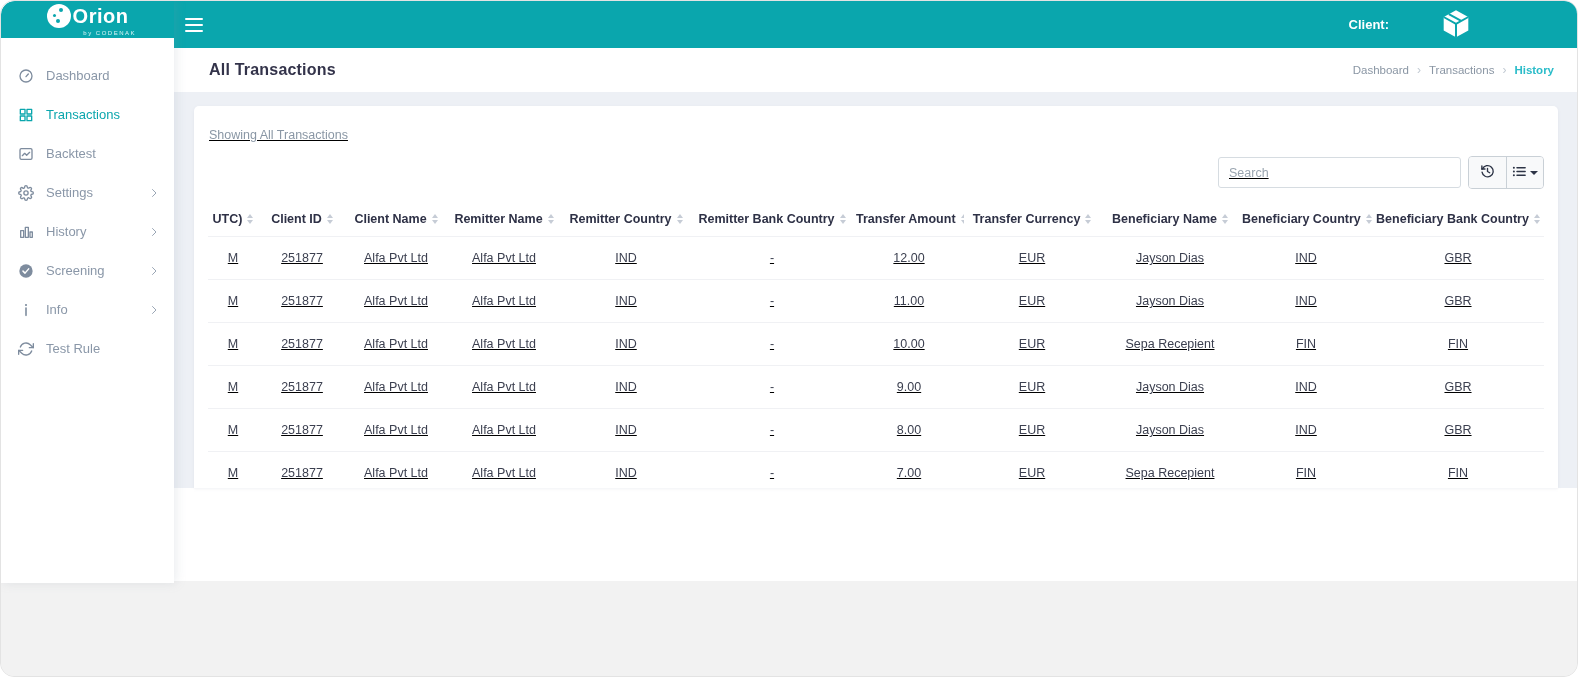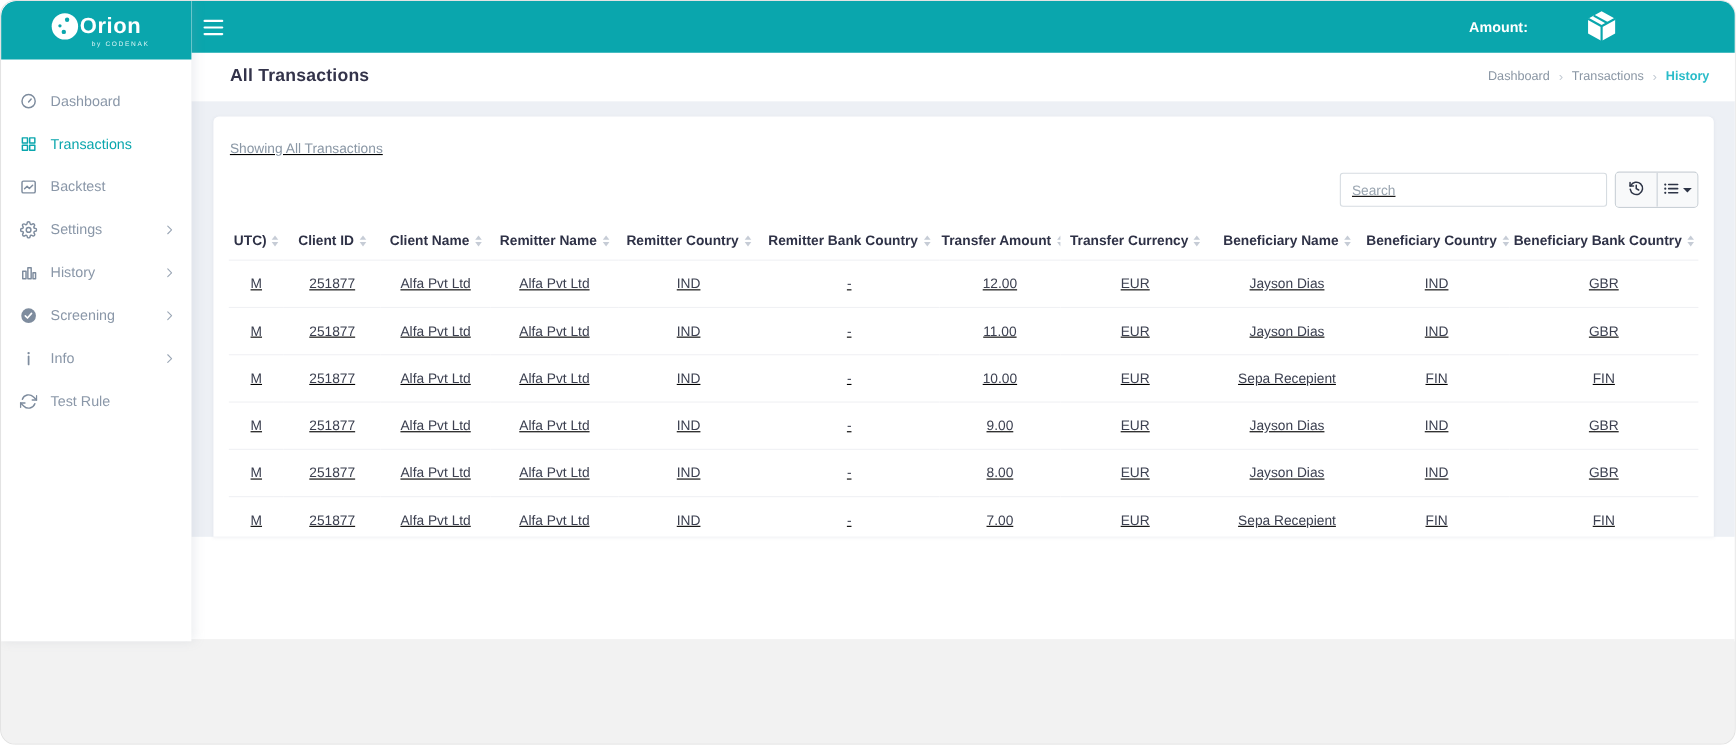--- a/index.html
+++ b/index.html
@@ -10,21 +10,21 @@
     --head-text:#2e3146;
     --cell-text:#3c4050;
   }
   *{margin:0;padding:0;box-sizing:border-box;}
   body{background:#ffffff;font-family:"Liberation Sans",sans-serif;}
   .page{position:relative;width:1578px;height:677px;background:#f2f2f2;border-radius:14px;overflow:hidden;border:1px solid #e3e3e3;}
   .app{position:absolute;top:0;left:0;width:1578px;height:582px;background:#fff;}
 
   
   .sidebar{position:absolute;top:0;left:0;width:173px;height:582px;background:#fff;z-index:3;box-shadow:2px 0 10px rgba(140,150,165,.18);}
-  .logo-block{height:53px;background:var(--accent);display:flex;flex-direction:column;align-items:center;justify-content:center;border-top-left-radius:14px;}
+  .logo-block{height:37px;background:var(--accent);display:flex;flex-direction:column;align-items:center;justify-content:center;border-top-left-radius:14px;}
   .logo-row{display:flex;align-items:center;gap:2px;}
   .logo-o{width:24px;height:24px;border-radius:50%;background:#fff;position:relative;}
   .logo-o i{position:absolute;border-radius:50%;background:var(--accent);}
   .logo-o i:nth-child(1){width:4px;height:4px;left:12px;top:4px;}
   .logo-o i:nth-child(2){width:3px;height:3px;left:6px;top:10px;}
   .logo-o i:nth-child(3){width:4px;height:4px;left:9px;top:15px;}
   .logo-text{color:#fff;font-size:20px;font-weight:bold;letter-spacing:.5px;line-height:1;}
   .logo-sub{color:#d8f4f5;font-size:6px;letter-spacing:1.5px;margin-top:2px;align-self:flex-end;margin-right:38px;}
   .nav{padding-top:18px;}
   .nav-item{display:flex;align-items:center;height:39px;padding:0 14px 0 16px;color:var(--nav-text);cursor:pointer;font-size:13px;}
@@ -197,21 +197,21 @@
         </nav>
     </div>
 
     <div class="topbar">
       <button class="hamburger">
           <span></span>
           <span></span>
           <span></span>
         </button>
       <div class="topbar-right">
-        <span class="system-label">Amount:</span>
+        <span class="system-label">Client:</span>
         <button class="cube-btn">
           <svg viewBox="0 0 24 26">
             <path d="M12 1l10 5.5v11L12 23 2 17.5v-11z" fill="#ffffff"></path>
             <path d="M2 6.5l10 5.5 10-5.5M12 12v11" stroke="#0aa6ad" stroke-width="1.6" fill="none"></path>
             <path d="M6.2 4.2l10 5.5" stroke="#0aa6ad" stroke-width="1.6" fill="none"></path>
           </svg>
         </button>
       </div>
     </div>
 

